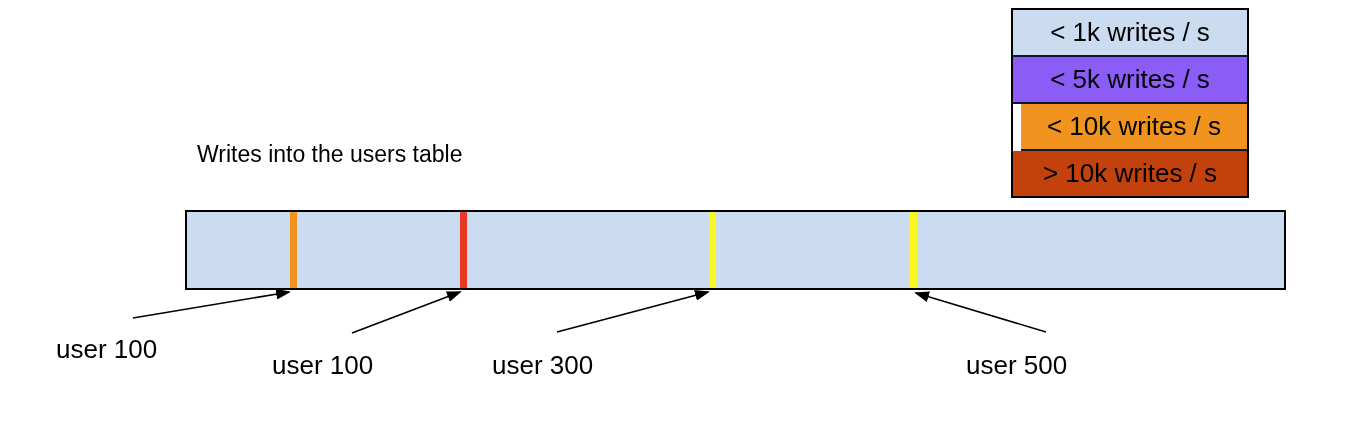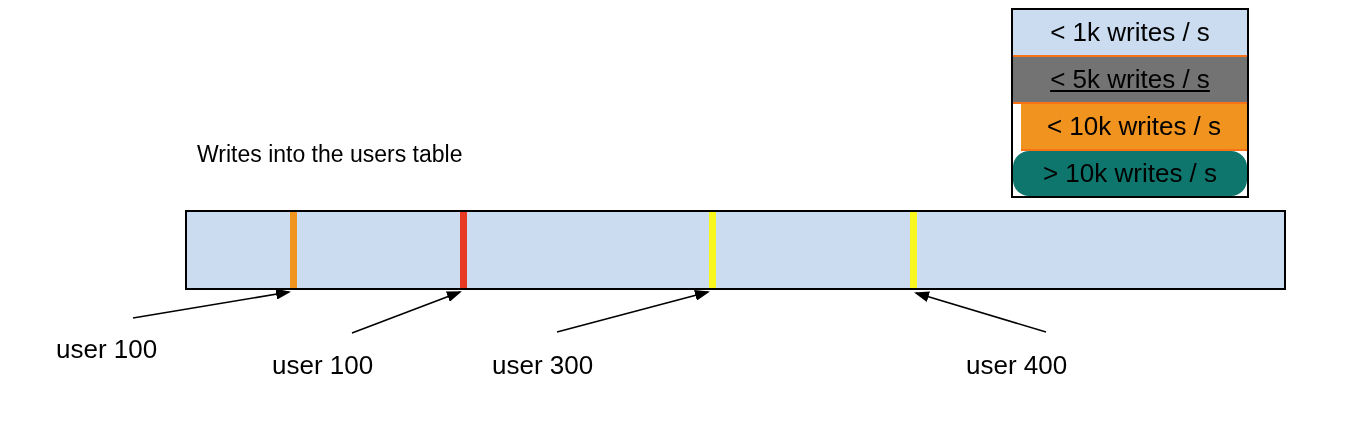--- a/index.html
+++ b/index.html
@@ -5,45 +5,45 @@
   html,body{margin:0;padding:0;background:#ffffff;}
   body{width:1350px;height:422px;font-family:"Liberation Sans", sans-serif;color:#000;}
   .canvas{position:relative;width:1350px;height:422px;background:#fff;overflow:hidden;}
 
   .title{position:absolute;left:197px;top:141px;font-size:23px;letter-spacing:0;white-space:nowrap;}
 
   .bar{position:absolute;background:#cbdcf0;border:2px solid #000;box-sizing:border-box;}
   .stripe{position:absolute;top:0;bottom:0;width:7px;}
 
   .legend{position:absolute;left:1011px;top:8px;width:238px;border:2px solid #000;box-sizing:border-box;}
-  .legend-row{height:45px;border-bottom:2px solid #f97316;display:flex;align-items:center;justify-content:center;font-size:26px;white-space:nowrap;}
+  .legend-row{height:45px;border-bottom:2px solid #0f172a;display:flex;align-items:center;justify-content:center;font-size:26px;white-space:nowrap;}
   .legend-row:last-child{border-bottom:none;}
 
   .user-label{position:absolute;font-size:26px;white-space:nowrap;}
 
   .arrow-layer{position:absolute;left:0;top:0;width:1350px;height:422px;pointer-events:none;}
 </style>
 </head>
 <body>
 
 <div class="canvas">
 
   <div class="title">Writes into the users table</div>
 
   <div class="legend">
     <div class="legend-row" style="background: rgb(203, 220, 240);">
       <span>&lt; 1k writes / s</span>
     </div>
-    <div class="legend-row" style="background: #737373; text-decoration: underline;">
+    <div class="legend-row" style="background: #8b5cf6;">
       <span>&lt; 5k writes / s</span>
     </div>
     <div class="legend-row" style="background: rgb(240, 148, 31); margin-left: 8px;">
       <span>&lt; 10k writes / s</span>
     </div>
-    <div class="legend-row" style="background: #0f766e; border-radius: 16px;">
+    <div class="legend-row" style="background: #c2410c;">
       <span>&gt; 10k writes / s</span>
     </div>
   </div>
 
   <div class="bar" style="left: 185px; top: 210px; width: 1101px; height: 80px; background: rgb(203, 220, 240); border-color: rgb(0, 0, 0);">
       <div class="stripe" title="&lt; 10k writes / s" style="left: 103px; background: rgb(240, 148, 31);"></div>
       <div class="stripe" title="&gt; 10k writes / s" style="left: 273px; background: rgb(232, 58, 35);"></div>
       <div class="stripe" title="&lt; 5k writes / s" style="left: 522px; background: rgb(249, 247, 29);"></div>
       <div class="stripe" title="&lt; 5k writes / s" style="left: 723px; background: rgb(249, 247, 29);"></div>
     </div>
@@ -56,14 +56,14 @@
     </defs>
   <line x1="133" y1="318" x2="289" y2="292" stroke="#000" stroke-width="1.6" marker-end="url(#ah)"></line>
       <line x1="352" y1="333" x2="460" y2="292" stroke="#000" stroke-width="1.6" marker-end="url(#ah)"></line>
       <line x1="557" y1="332" x2="708" y2="292" stroke="#000" stroke-width="1.6" marker-end="url(#ah)"></line>
       <line x1="1046" y1="332" x2="916" y2="293" stroke="#000" stroke-width="1.6" marker-end="url(#ah)"></line>
     </svg>
 
 <div class="user-label" style="left: 56px; top: 334px;">user 100</div>
     <div class="user-label" style="left: 272px; top: 350px;">user 100</div>
     <div class="user-label" style="left: 492px; top: 350px;">user 300</div>
-    <div class="user-label" style="left: 966px; top: 350px;">user 400</div>
+    <div class="user-label" style="left: 966px; top: 350px;">user 500</div>
   </div>
 
 </body></html>

